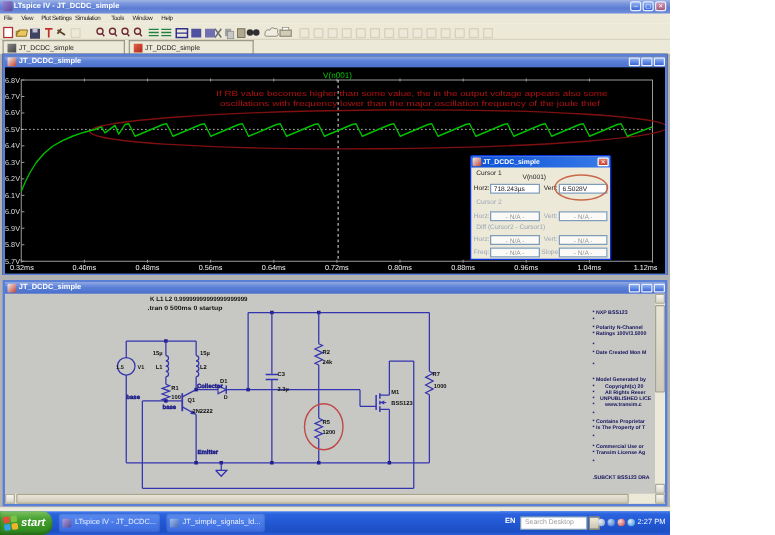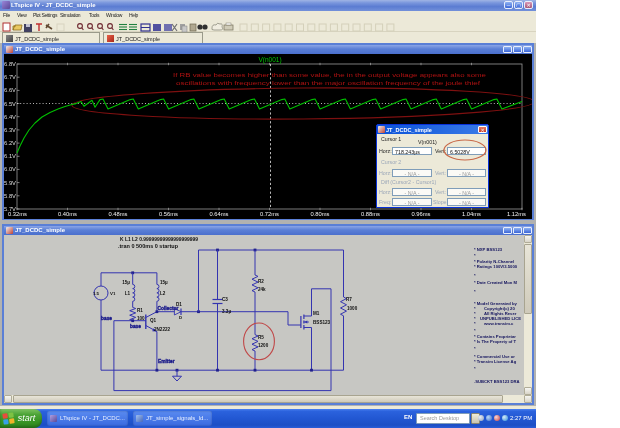--- a/index.html
+++ b/index.html
@@ -22,21 +22,21 @@
 .child { position:absolute; border:2px solid #5a7fd6; }
 .ctitle { position:absolute; left:0; top:0; right:0; height:9px;
   background:linear-gradient(to bottom,#8ba5e6 0%,#5a7fd6 45%,#4a6fcd 100%); }
 .ctitle .txt { position:absolute; left:11px; top:1px; font-size:6px; font-weight:bold; color:#fff; }
 .cbtn { position:absolute; top:1px; width:9px; height:7px; border:1px solid #e8eefc; border-radius:1px;
   background:linear-gradient(to bottom,#8fb2f2,#3b66d8); }
 #taskbar { left:0; top:409px; width:536px; height:19px;
   background:linear-gradient(to bottom,#4a80f0 0%,#2b62dd 12%,#2257d2 50%,#1d4fc5 85%,#2a5dd8 100%); }
 #startbtn { position:absolute; left:0; top:0; width:42px; height:19px; border-radius:0 8px 8px 0;
   background:linear-gradient(to bottom,#7cc261 0%,#4ba336 30%,#3a9626 60%,#2f8a1e 100%);
-  color:#fff; font-style:italic; font-weight:normal; font-size:9px; text-align:center; line-height:18px;
+  color:#fff; font-style:italic; font-weight:bold; font-size:9px; text-align:center; line-height:18px;
   box-shadow:inset 0 -2px 3px rgba(0,0,0,.25); }
 .taskbtn { position:absolute; top:2px; height:15px; border-radius:2px; overflow:hidden; white-space:nowrap;
   background:linear-gradient(to bottom,#5a8bf0,#3a6ae0); color:#e8f0ff; font-size:6px; line-height:15px;
   padding-left:13px; box-shadow:inset 0 0 2px rgba(0,0,0,.3); }
 #tray { position:absolute; left:400px; top:0; width:136px; height:19px;
   background:linear-gradient(to bottom,#4a80f0 0%,#2b62dd 12%,#2257d2 50%,#1d4fc5 85%,#2a5dd8 100%); }
 
 #cdlg { left:376px; top:81px; width:113px; height:84px; background:#ece9d8; border:1px solid #0831d9; border-radius:2px 2px 0 0; }
 #cdlg .dtitle { position:absolute; left:0; top:0; right:0; height:9px;
   background:linear-gradient(to right,#0a51d8,#3a7be8); }

